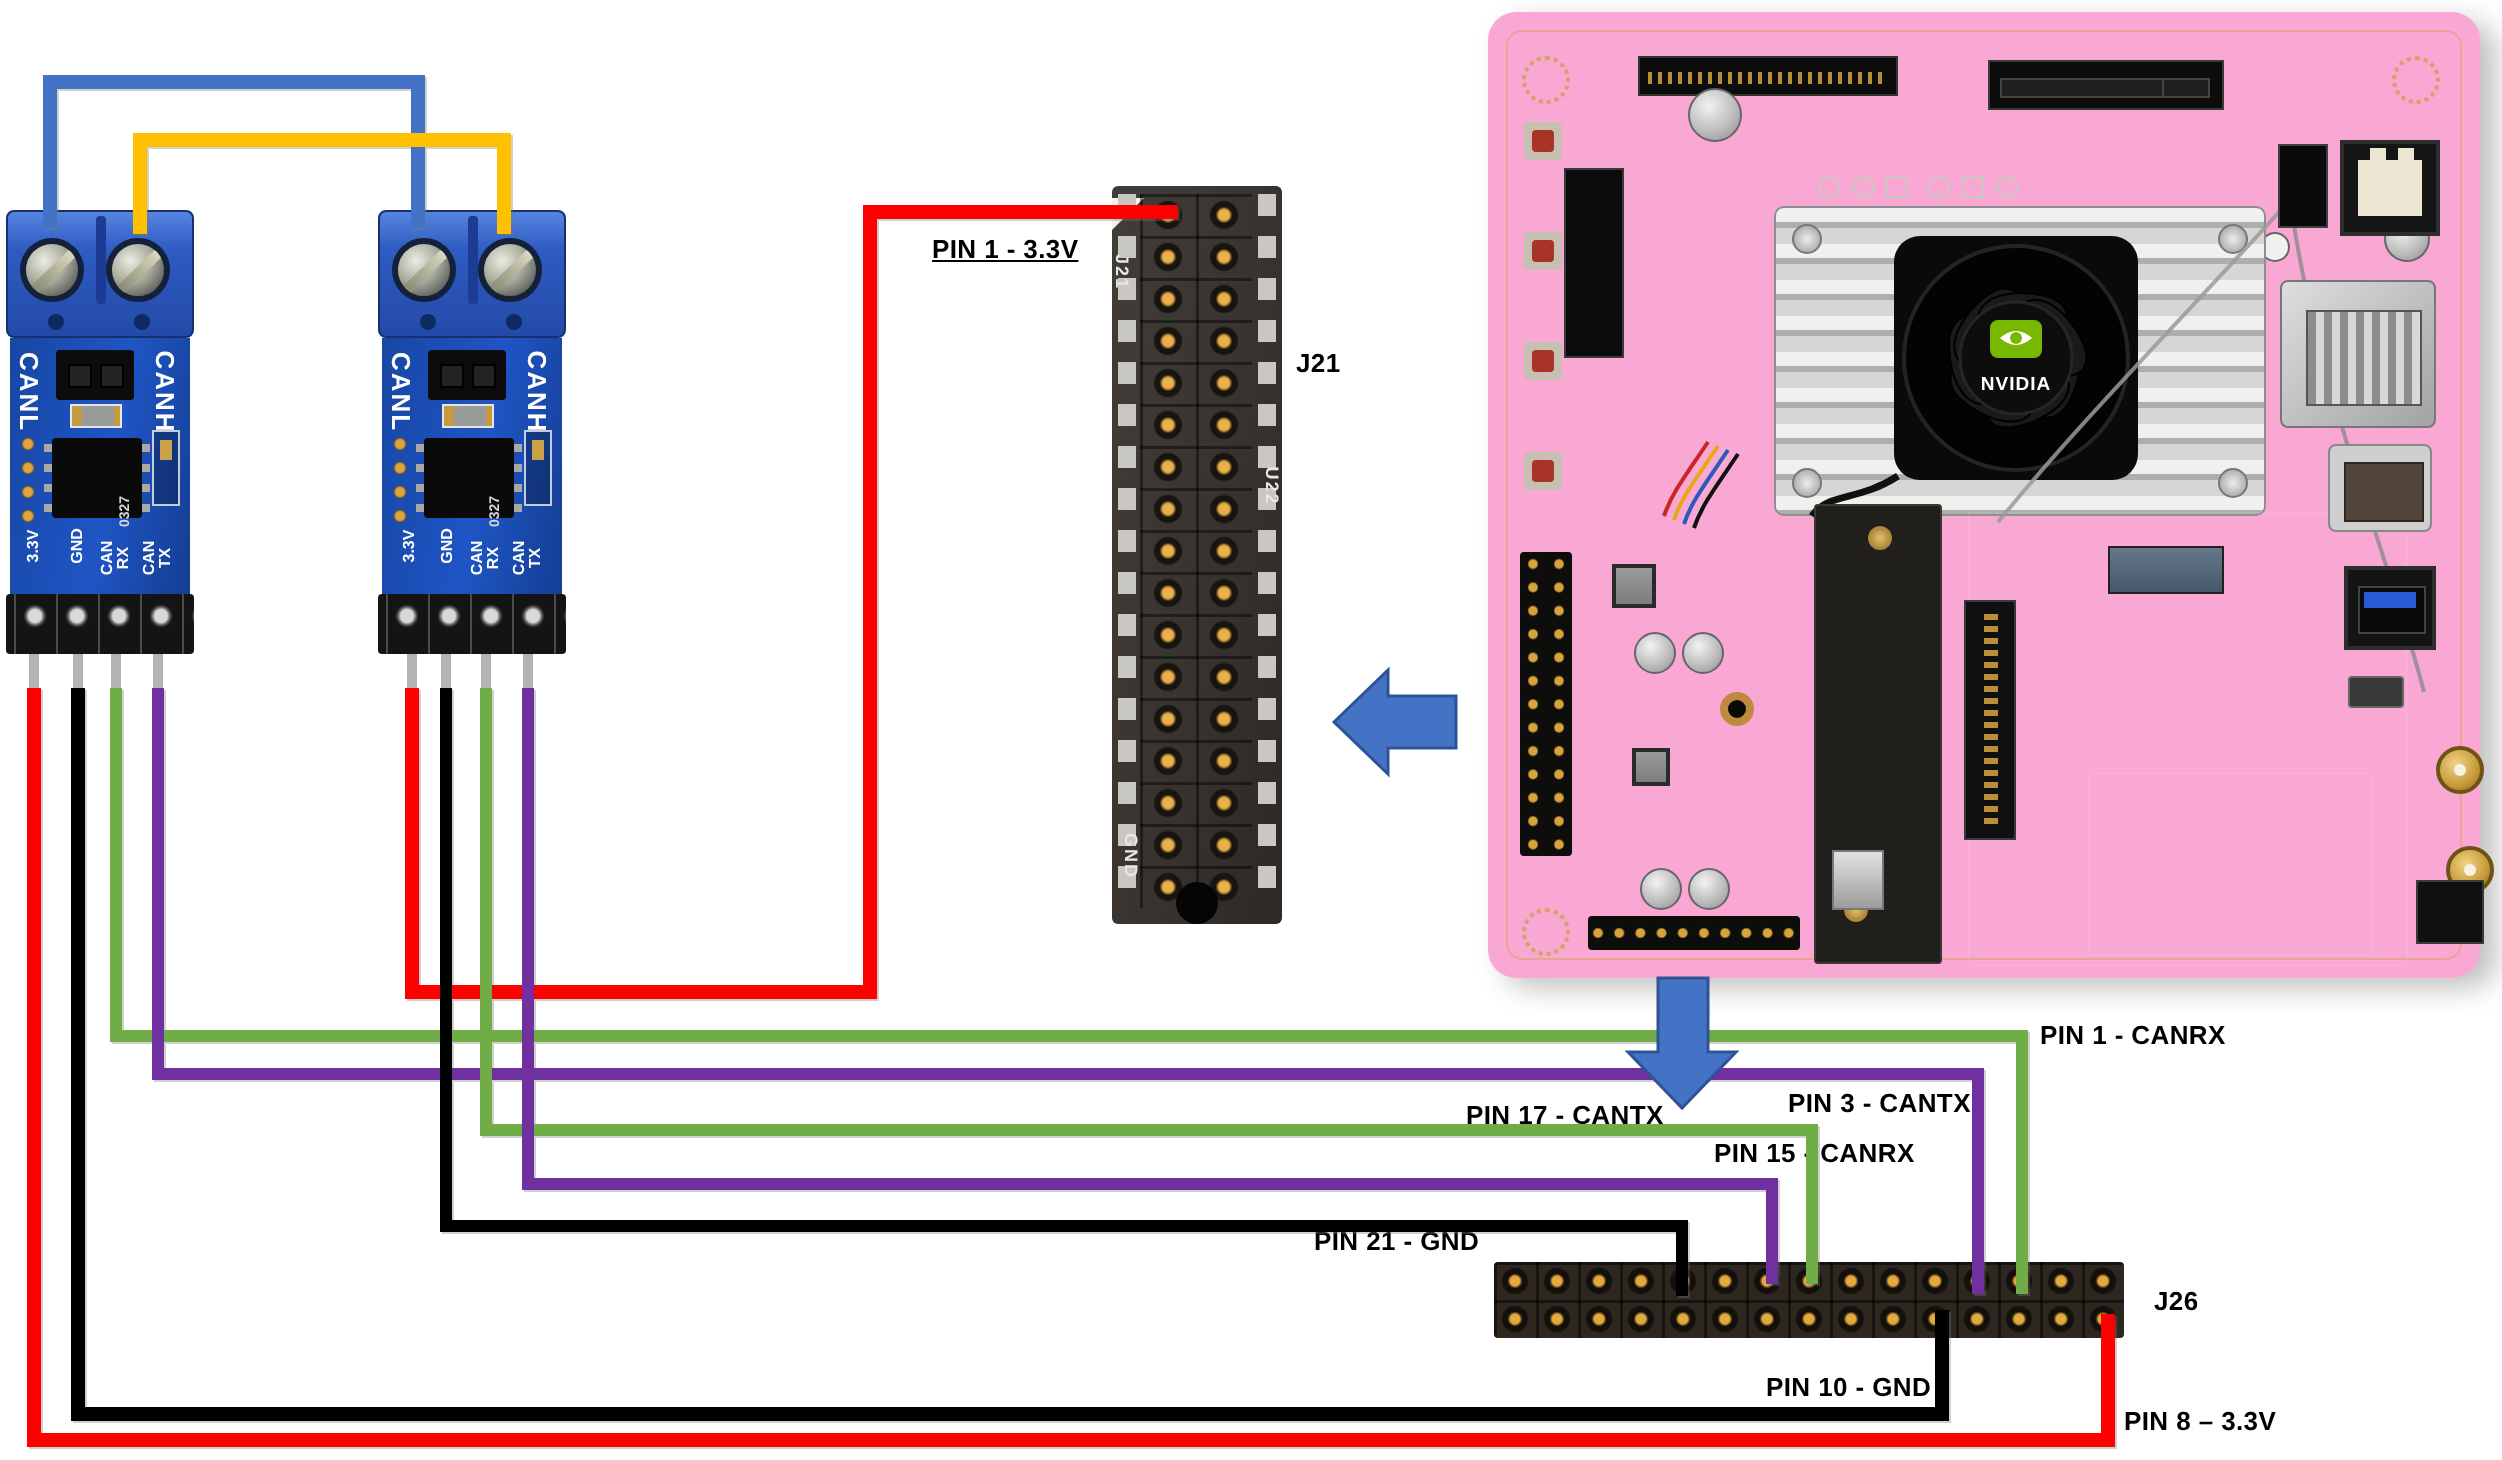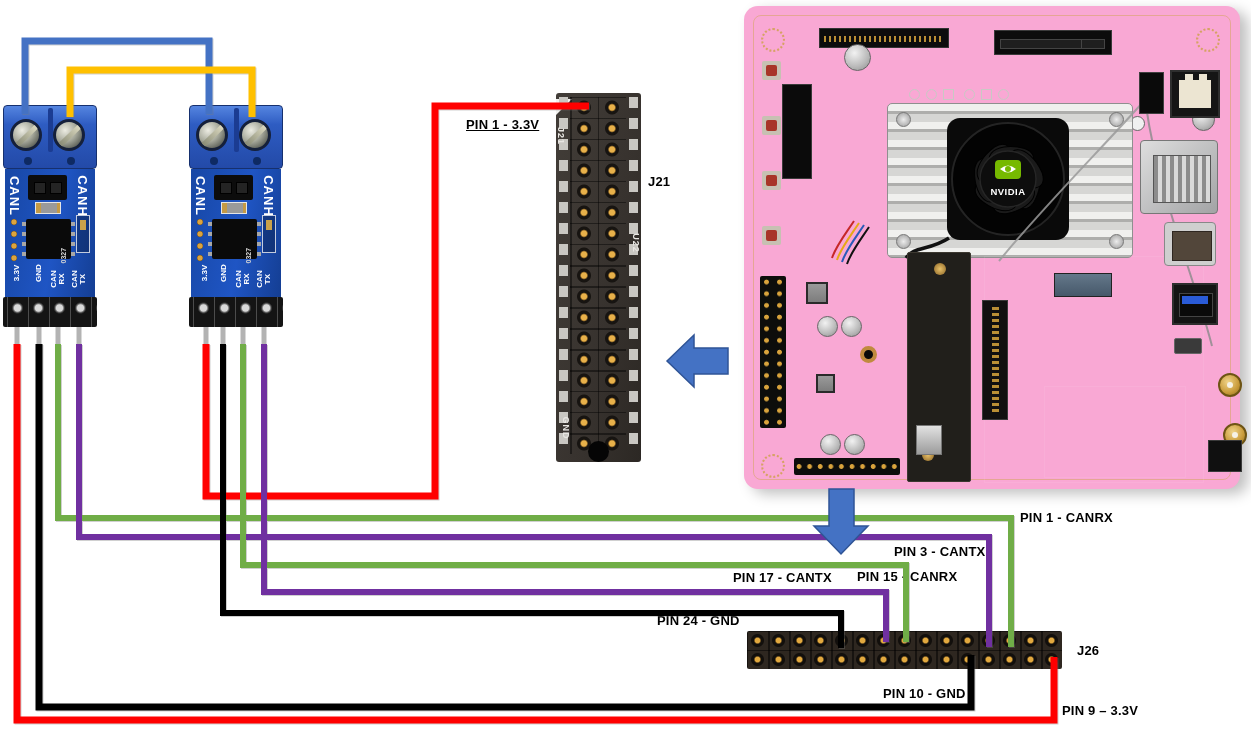--- a/index.html
+++ b/index.html
@@ -283,25 +283,25 @@
     <div class="goldsma" style="left:474px;top:367px;"></div>
     <div class="goldsma" style="left:479px;top:417px;"></div>
     <div class="port" style="left:464px;top:434px;width:34px;height:32px;background:#101010;border:1px solid #3a3a3a;"></div>
   </div>
 
   <div class="lbl" style="left:466px;top:117px;text-decoration:underline;">PIN 1 - 3.3V</div>
   <div class="lbl" style="left:648px;top:174px;">J21</div>
   <div class="lbl" style="left:1020px;top:510px;">PIN 1 - CANRX</div>
   <div class="lbl" style="left:894px;top:544px;">PIN 3 - CANTX</div>
   <div class="lbl" style="left:857px;top:569px;">PIN 15 - CANRX</div>
-  <div class="lbl" style="left:733px;top:570px;">PIN 17 - CANTX</div>
-  <div class="lbl" style="left:657px;top:613px;">PIN 24 - GND</div>
+  <div class="lbl" style="left:733px;top:550px;">PIN 17 - CANTX</div>
+  <div class="lbl" style="left:657px;top:613px;">PIN 21 - GND</div>
   <div class="lbl" style="left:1077px;top:643px;">J26</div>
   <div class="lbl" style="left:883px;top:686px;">PIN 10 - GND</div>
-  <div class="lbl" style="left:1062px;top:703px;">PIN 9 – 3.3V</div>
+  <div class="lbl" style="left:1062px;top:703px;">PIN 8 – 3.3V</div>
 
   <svg class="wiresvg" width="1251" height="730">
 
     <g stroke="#b3b3b3" stroke-width="5">
       <line x1="17" y1="327" x2="17" y2="358"></line>
         <line x1="39" y1="327" x2="39" y2="358"></line>
       <line x1="58" y1="327" x2="58" y2="358"></line>
         <line x1="79" y1="327" x2="79" y2="358"></line>
       <line x1="206" y1="327" x2="206" y2="358"></line>
         <line x1="223" y1="327" x2="223" y2="358"></line>

